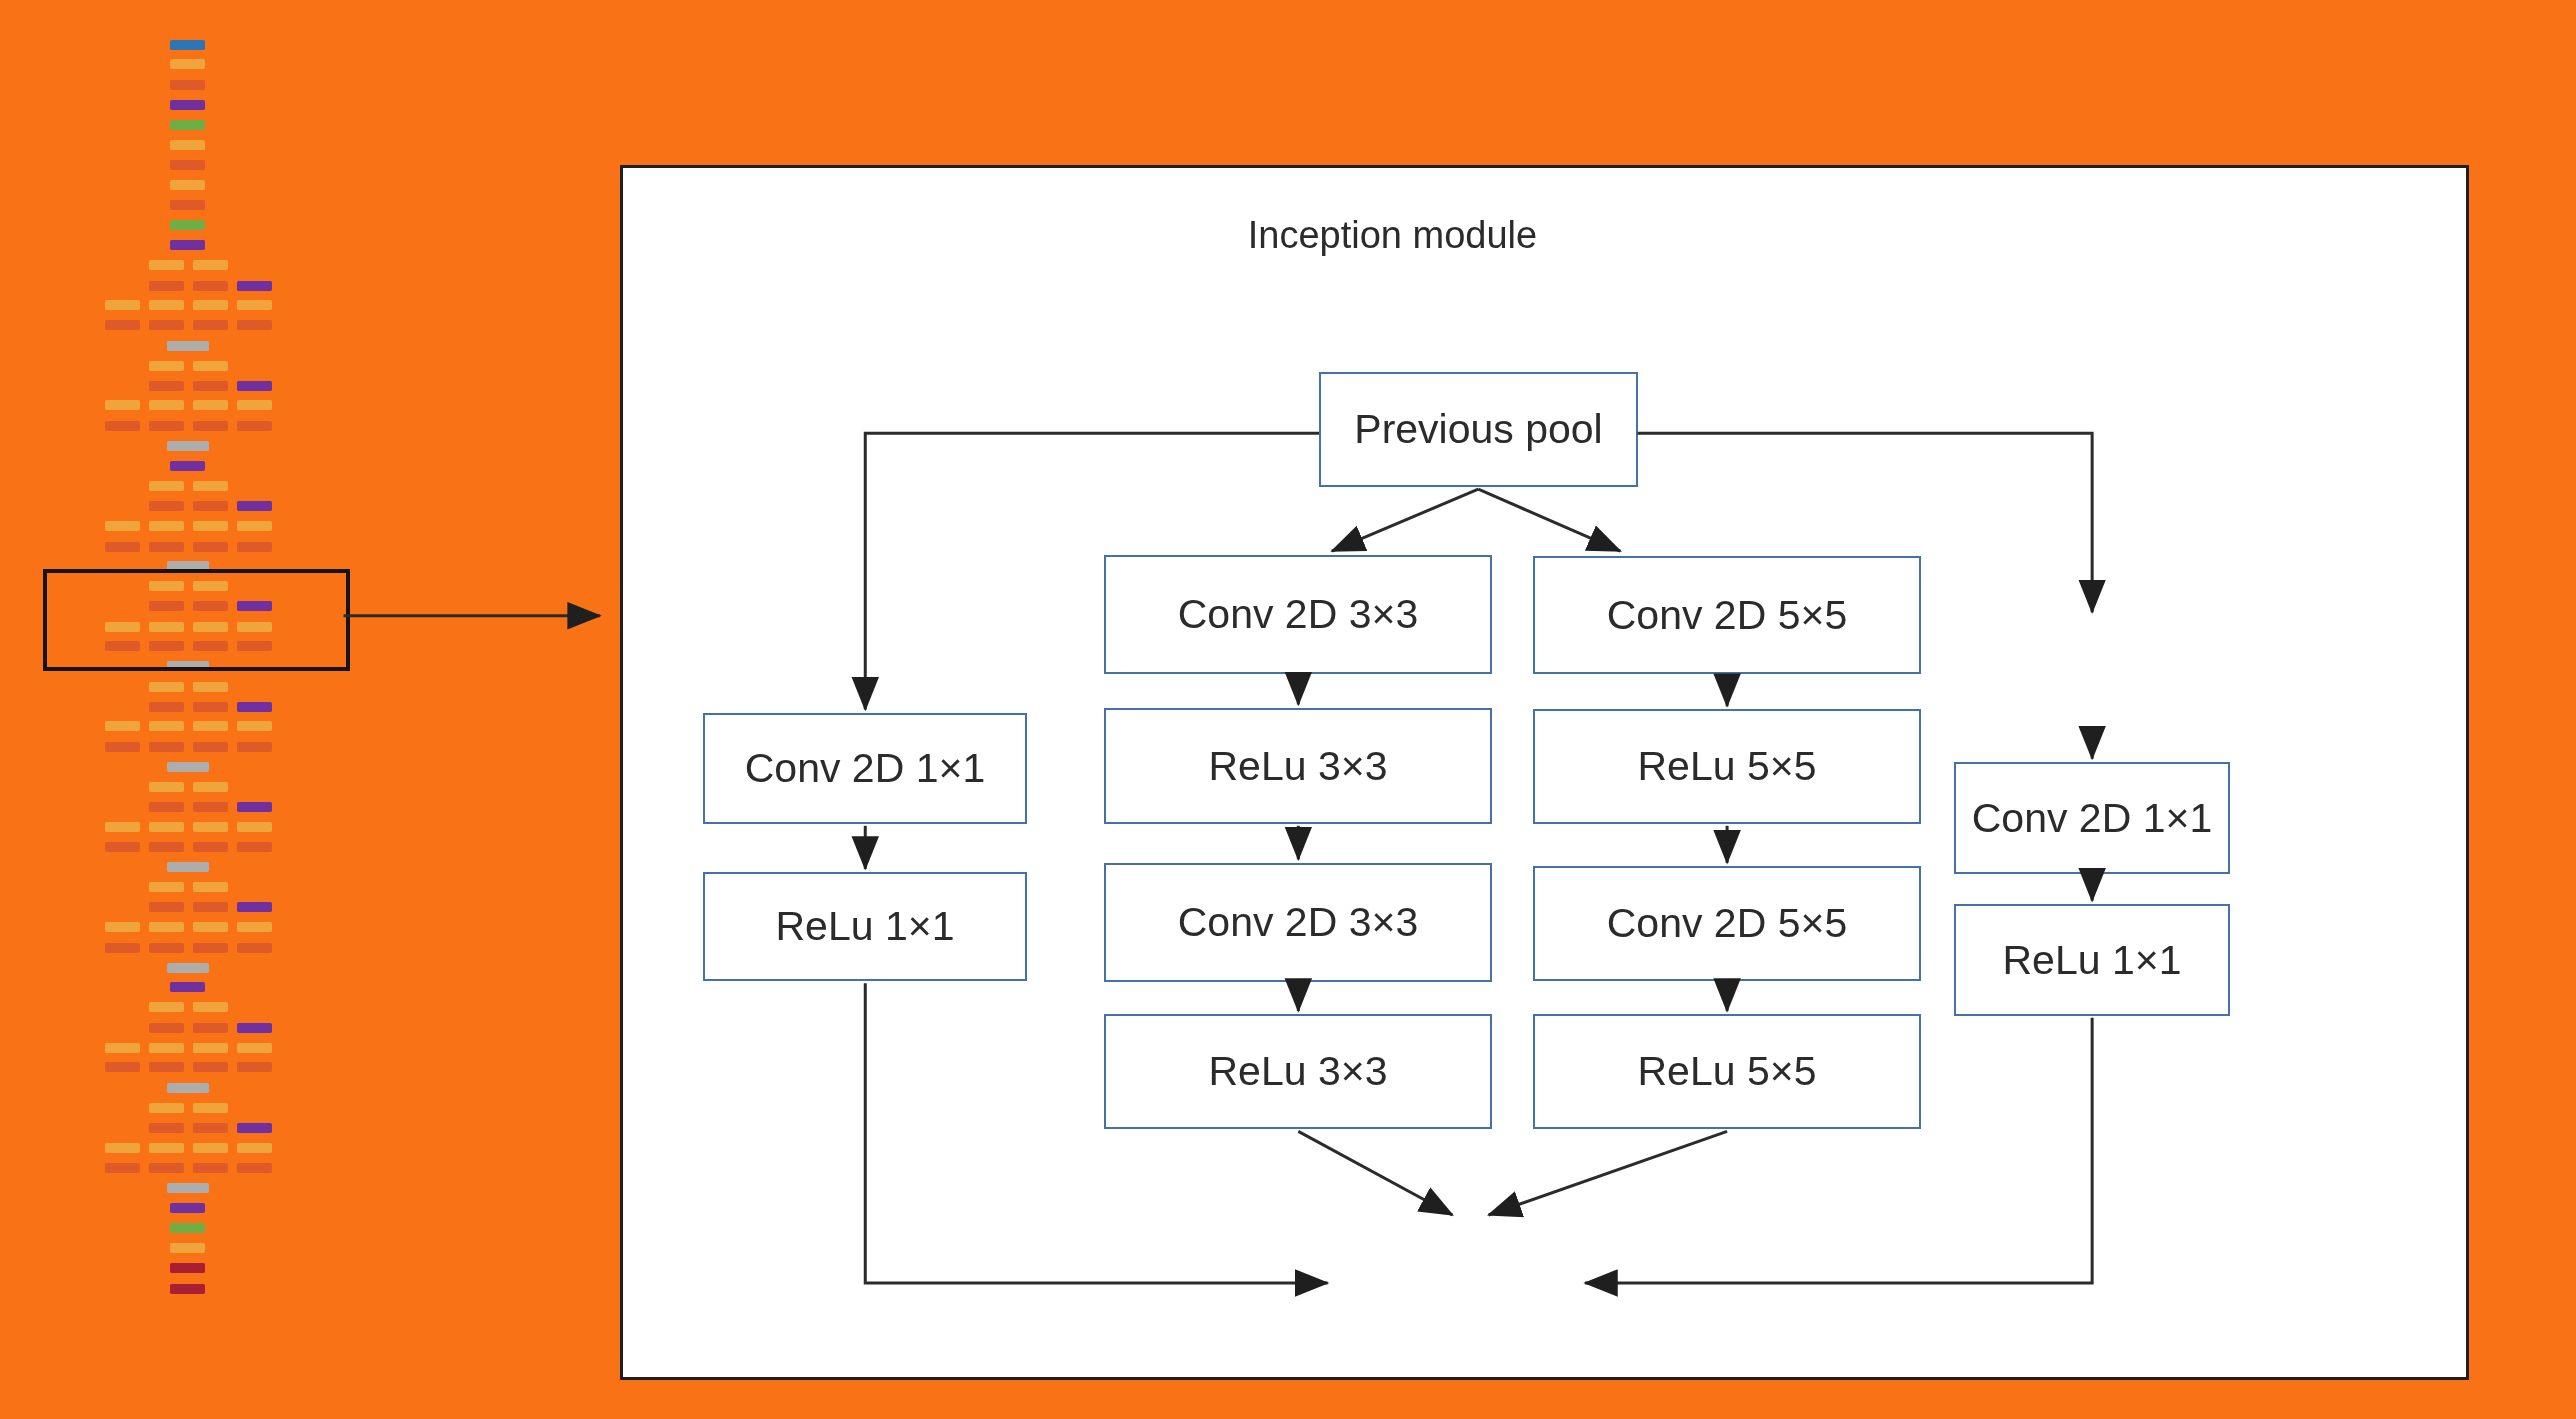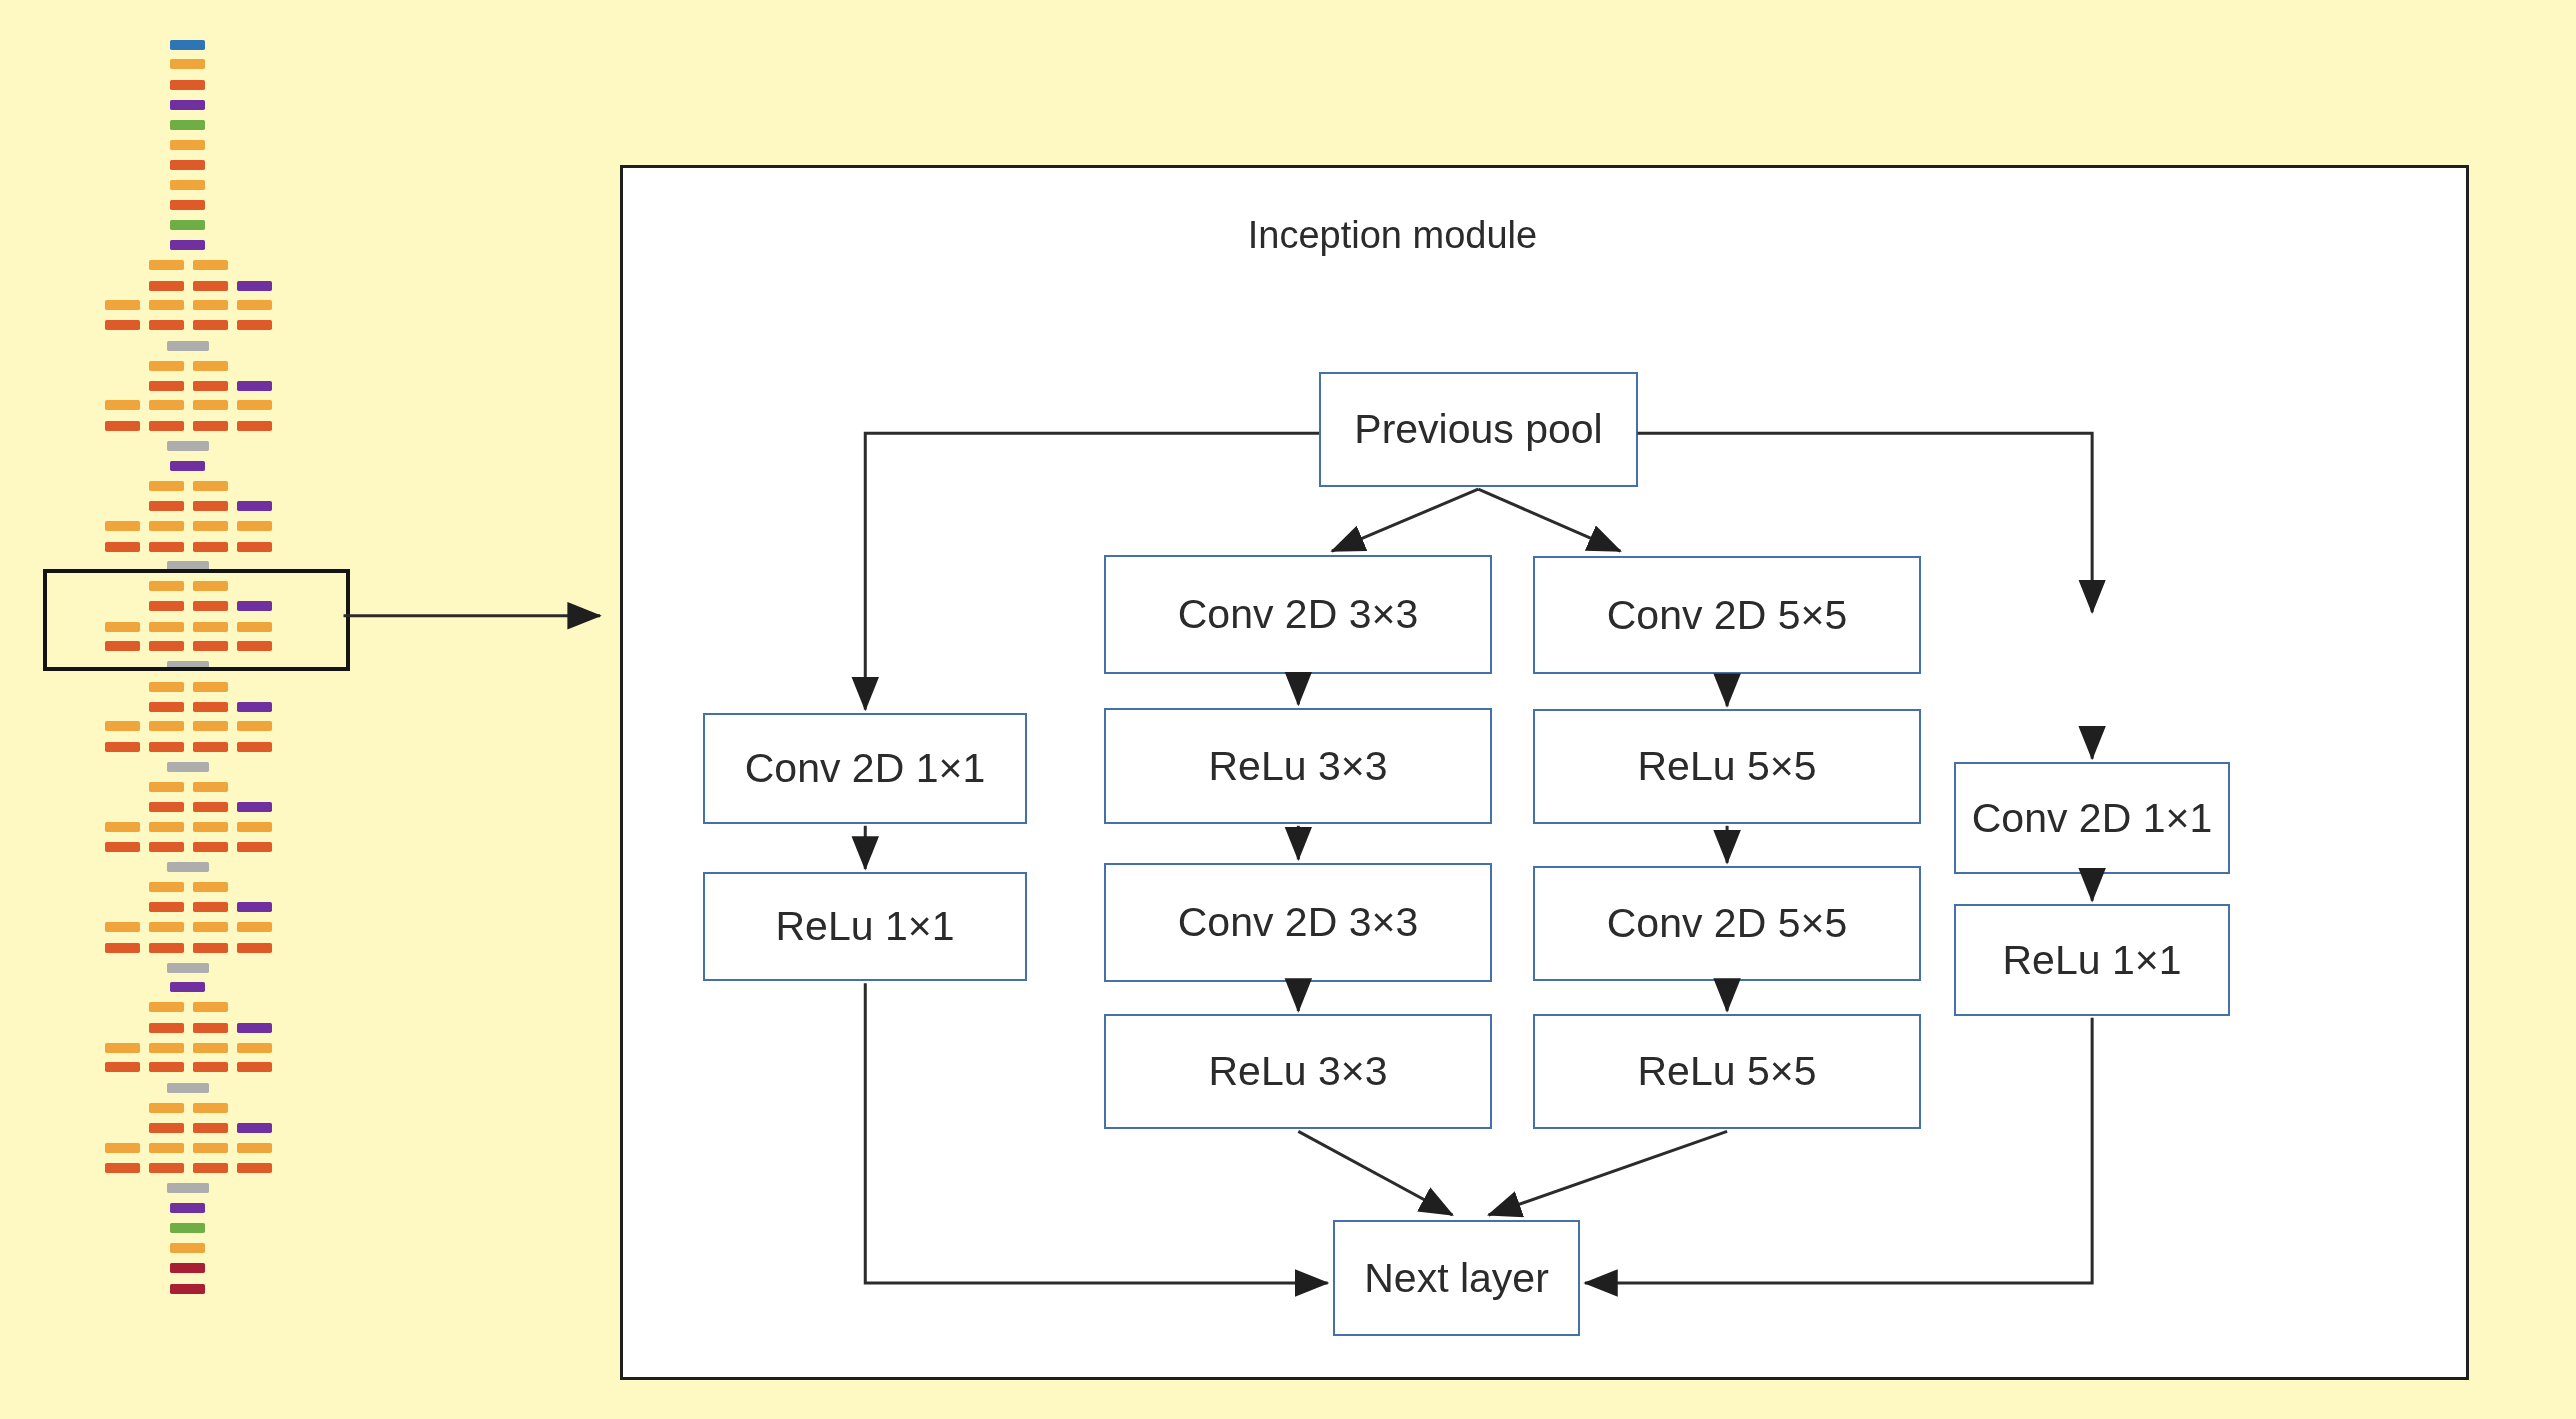--- a/index.html
+++ b/index.html
@@ -1,16 +1,16 @@
 <!DOCTYPE html>
 <html style="--box-border: #4472A8;font-size:13.8px"><head>
 <meta charset="utf-8">
 <style>
   html,body{margin:0;padding:0;background:#ffffff;overflow:hidden;}
-  #canvas{position:relative;width:2576px;height:1420px;background:#fef9c3;
+  #canvas{position:relative;width:2576px;height:1420px;background:#f97316;
           font-family:"Liberation Sans", sans-serif;}
 
   
   #left-arch{position:absolute;left:0;top:0;width:396px;height:1420px;}
   .arch-bar{position:absolute;height:9.5px;width:35px;border-radius:1.7px;}
   #highlight-rect{position:absolute;left:43px;width:299px;border:4.3px solid #141414;background:transparent;}
 
   
   #inception-box{position:absolute;left:620px;top:165px;width:1849px;height:1215px;
                  border:3.4px solid #1f1f1f;background:#ffffff;box-sizing:border-box;}
@@ -202,21 +202,20 @@
   <div class="node" id="node-b2-conv1">Conv 2D 3×3</div>
   <div class="node" id="node-b2-relu1">ReLu 3×3</div>
   <div class="node" id="node-b2-conv2">Conv 2D 3×3</div>
   <div class="node" id="node-b2-relu2">ReLu 3×3</div>
   <div class="node" id="node-b3-conv1">Conv 2D 5×5</div>
   <div class="node" id="node-b3-relu1">ReLu 5×5</div>
   <div class="node" id="node-b3-conv2">Conv 2D 5×5</div>
   <div class="node" id="node-b3-relu2">ReLu 5×5</div>
   <div class="node" id="node-b4-conv">Conv 2D 1×1</div>
   <div class="node" id="node-b4-relu">ReLu 1×1</div>
-  <div class="node" id="node-next">Next layer</div>
 
   <svg id="connector-layer" viewBox="0 0 2992 1649" xmlns="http://www.w3.org/2000/svg">
     <defs>
       <marker id="arh" markerUnits="userSpaceOnUse" markerWidth="46" markerHeight="46" refX="38" refY="16" orient="auto">
         <path d="M0,0 L40,16 L0,32 z" fill="#1f1f1f"></path>
       </marker>
     </defs>
 
     <polyline class="conn" points="1532,503 1005,503 1005,824" marker-end="url(#arh)"></polyline>
     <polyline class="conn" points="1902,503 2430,503 2430,711" marker-end="url(#arh)"></polyline>

